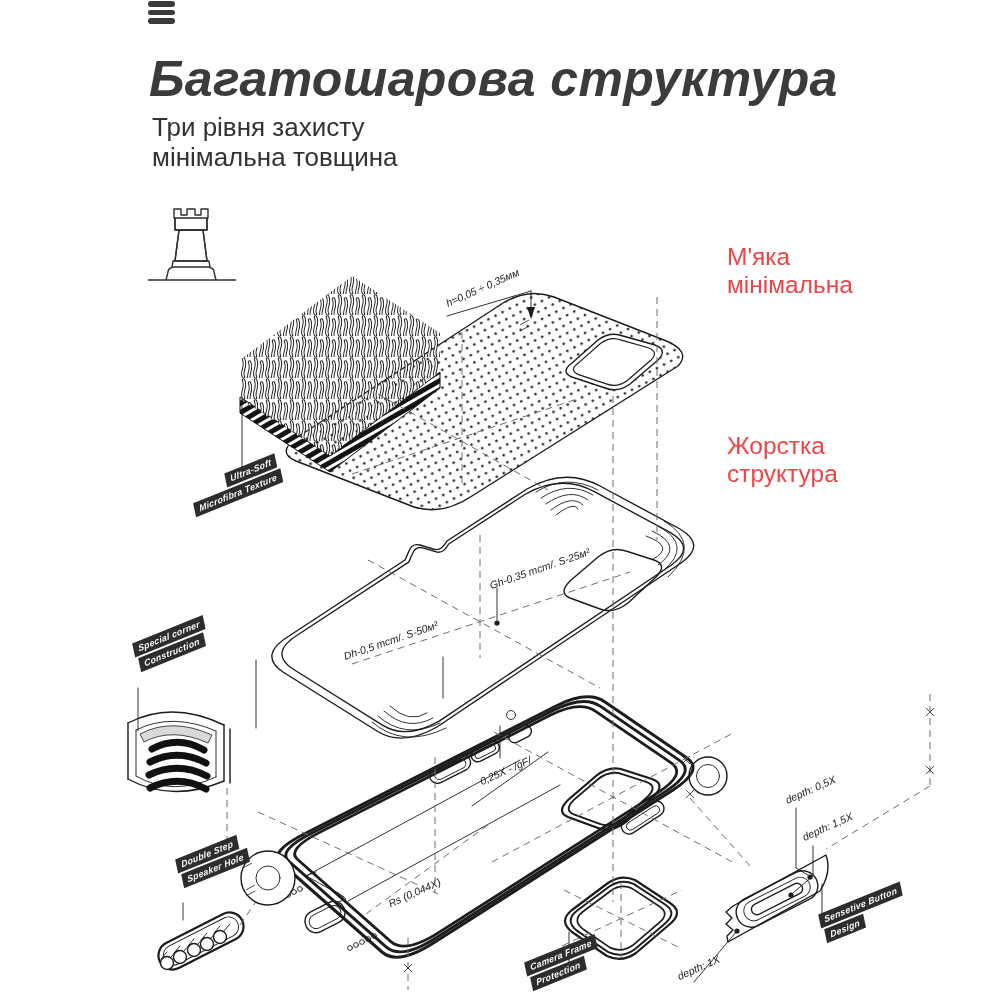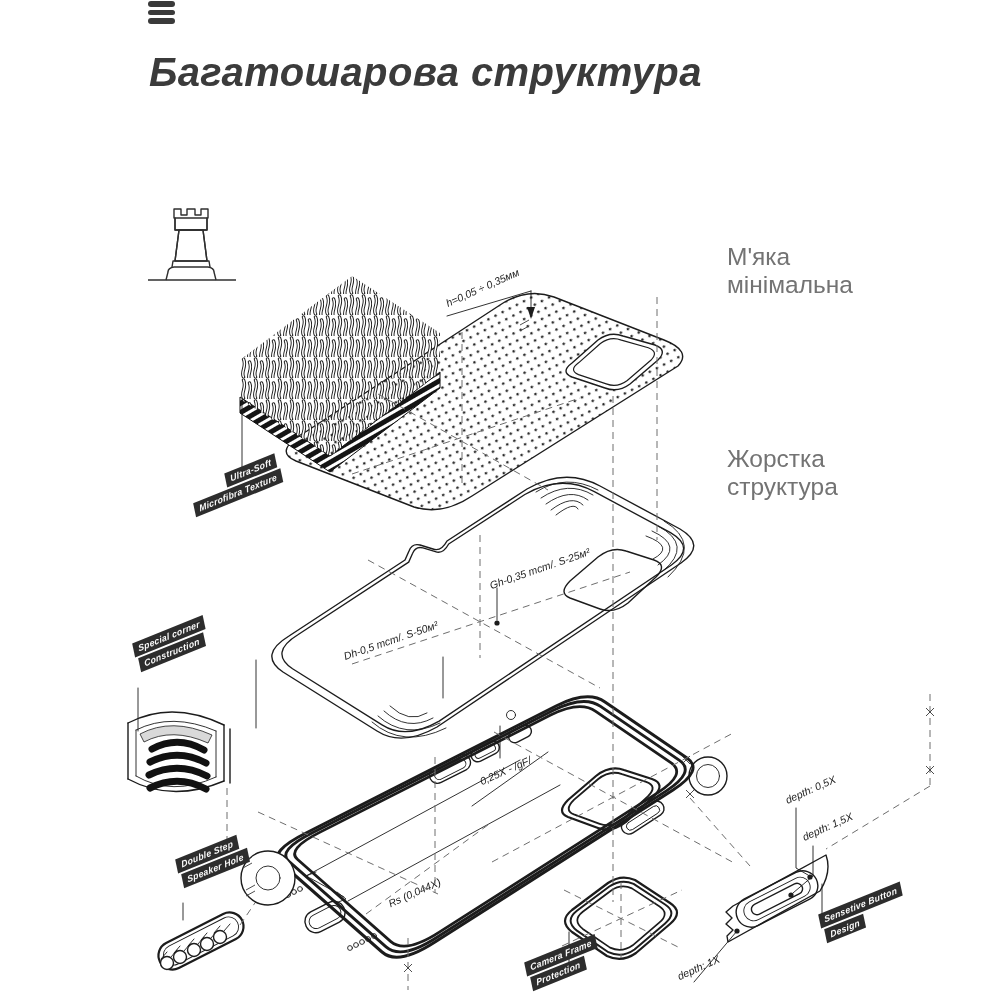--- a/index.html
+++ b/index.html
@@ -2,24 +2,24 @@
 <html><head>
 <meta charset="utf-8">
 <style>
   html,body{margin:0;padding:0;background:#fff}
   .page{position:relative;width:1000px;height:1000px;background:#fff;overflow:hidden;
         font-family:"Liberation Sans",sans-serif;color:#303030}
   
   .menu{position:absolute;left:148px;top:1px;display:flex;flex-direction:column;gap:3px;cursor:pointer}
   .menu span{display:block;width:27px;height:5.5px;background:#3a3a3a;border-radius:3px}
   .title{position:absolute;left:149px;top:50px;margin:0;font-style:italic;font-weight:700;
-         font-size:40px;letter-spacing:.4px;color:#3b3b3b;white-space:nowrap}
+         font-size:50px;letter-spacing:.4px;color:#3b3b3b;white-space:nowrap}
   .subtitle{position:absolute;left:152px;top:112px;font-size:26px;line-height:30px;color:#333}
   
-  .callout{position:absolute;left:727px;font-size:24.5px;line-height:28px;color:#737373}
+  .callout{position:absolute;left:727px;font-size:24.5px;line-height:28px;color:#ef4444}
   
   .castle{position:absolute;left:146px;top:196px;width:96px;height:92px}
   .castle path,.castle line{stroke:#2f2f2f;stroke-width:1.4;fill:none;stroke-linejoin:round}
   
   svg.art{position:absolute;left:0;top:0;width:1000px;height:1000px}
   .ln{fill:none;stroke:#1c1c1c;stroke-width:1.4;stroke-linecap:round;stroke-linejoin:round}
   .hv{stroke-width:3}
   .md{stroke-width:2.2}
   .th{stroke-width:.9}
   .ds{fill:none;stroke:#6e6e6e;stroke-width:1;stroke-dasharray:7 5}
@@ -36,41 +36,45 @@
 
 <div class="page">
 
   <div class="menu">
     <span></span>
     <span></span>
     <span></span>
   </div>
 
   <h1 class="title">Багатошарова структура</h1>
+  <div class="subtitle">
+    <div>Три рівня захисту</div>
+    <div>мінімальна товщина</div>
+  </div>
 
   <svg class="castle" viewBox="0 0 96 92">
     <defs>
       <pattern id="bricks" width="11" height="7" patternUnits="userSpaceOnUse">
         <path d="M0,0H11 M0,3.5H11 M3,0V3.5 M8,3.5V7" stroke="#555" stroke-width=".8" fill="none"></path>
       </pattern>
     </defs>
     <line x1="2" y1="84" x2="90" y2="84"></line>
     <path d="M20,84 L22,76 Q22,72 28,71 L62,71 Q68,72 68,76 L70,84"></path>
     <path d="M26,71 L27,65 L63,65 L64,71"></path>
     <path d="M29,65 L33,34 M61,65 L57,34"></path>
     <path d="M33,34 L57,34 L61,65 L29,65 Z" fill="url(#bricks)"></path>
     <path d="M29,22 L61,22 L61,34 L29,34 Z" fill="url(#bricks)"></path>
     <path d="M31,34 L29,34 L29,22 L28,22 L28,13 L35,13 L35,19 L41,19 L41,13 L49,13 L49,19 L55,19 L55,13 L62,13 L62,22 L61,22 L61,34 Z"></path>
   </svg>
 
   <div class="callout" style="top:243px">
     <div>М'яка</div>
     <div>мінімальна</div>
   </div>
-  <div class="callout" style="top:445px">
+  <div class="callout" style="top:432px">
     <div>Жорстка</div>
     <div>структура</div>
   </div>
 
   <svg class="art" viewBox="0 0 1000 1000">
     <defs>
       <pattern id="dots" width="8" height="8" patternUnits="userSpaceOnUse" patternTransform="rotate(-27)">
         <circle cx="2.2" cy="2.2" r="1.25" fill="#242424"></circle>
       </pattern>
       <pattern id="hatch" width="8" height="8" patternUnits="userSpaceOnUse" patternTransform="rotate(60)">

